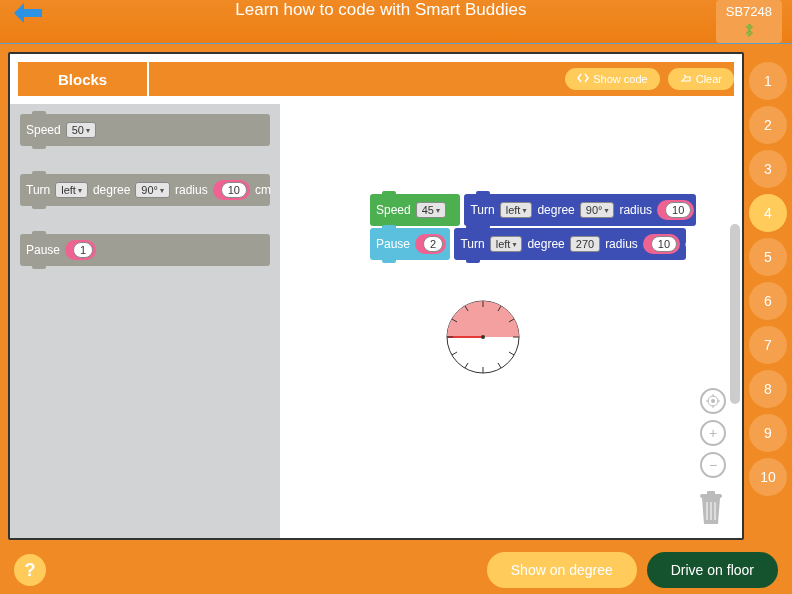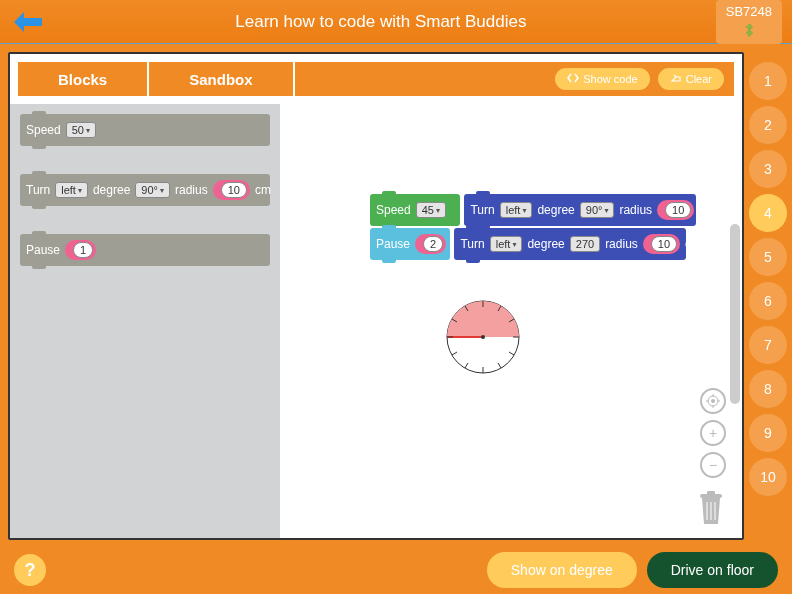--- a/index.html
+++ b/index.html
@@ -1,37 +1,37 @@
 <!DOCTYPE html>
 <html><head>
 <meta charset="utf-8">
 <style>
 * { box-sizing: border-box; margin: 0; padding: 0; font-family: Arial, sans-serif; }
 body { width: 792px; height: 594px; background: #f08a24; overflow: hidden; position: relative; }
 
 
-.header { height: 44px; background: linear-gradient(#f08a24, #ed7e14); display: flex; align-items: center; padding: 0 10px; position: relative; border-bottom: 1px solid #5aa0d0; }
+.header { height: 44px; background: linear-gradient(#f08a24, #ed7e14); display: flex; padding: 0 10px; position: relative; border-bottom: 1px solid #5aa0d0; }
 .back-btn { width: 36px; height: 26px; cursor: pointer; }
 .header-title { flex: 1; text-align: center; color: #fff; font-size: 17px; font-weight: 400; }
 .device-badge { background: #f5a04c; color: #fff; padding: 4px 10px; border-radius: 4px; font-size: 13px; display: flex; align-items: center; gap: 4px; flex-direction: column; }
 
 
 .main { display: flex; height: 504px; padding: 8px 0 8px 8px; }
 .workspace-wrap { flex: 1; position: relative; }
 .lesson-nav { width: 48px; display: flex; flex-direction: column; align-items: center; gap: 6px; padding-top: 10px; }
 .lesson-num { width: 38px; height: 38px; border-radius: 50%; background: #f5a04c; color: #fff; display: flex; align-items: center; justify-content: center; font-size: 14px; cursor: pointer; }
 .lesson-num.active { background: #ffcc5c; }
 
 
 .workspace { background: #fff; border: 2px solid #333; border-radius: 2px; height: 100%; display: flex; flex-direction: column; position: relative; }
 
 
 .tabs { height: 38px; display: flex; align-items: center; border: 2px solid #fff; background: #f08a24; margin: 6px; border-radius: 2px; }
 .tab { padding: 0 40px; height: 100%; display: flex; align-items: center; color: #fff; font-weight: bold; font-size: 15px; border-right: 2px solid #fff; cursor: pointer; }
-.tab-actions { margin-left: auto; display: flex; gap: 8px; padding-right: 10px; }
+.tab-actions { margin-left: auto; display: flex; gap: 8px; }
 .pill-btn { background: #ffcc5c; color: #fff; border: none; padding: 5px 12px; border-radius: 14px; font-size: 11px; display: flex; align-items: center; gap: 4px; cursor: pointer; }
 
 
 .content { flex: 1; display: flex; position: relative; overflow: hidden; }
 .palette { width: 270px; background: #d1d3d5; padding: 10px; display: flex; flex-direction: column; gap: 28px; }
 .canvas { flex: 1; background: #fff; position: relative; }
 
 
 .blk { display: inline-flex; align-items: center; height: 32px; border-radius: 3px; padding: 0 8px 0 6px; color: #fff; font-size: 12px; gap: 5px; white-space: nowrap; position: relative; }
 .blk::before { content: ''; position: absolute; left: 12px; top: -3px; width: 14px; height: 4px; background: inherit; border-radius: 2px 2px 0 0; }
@@ -85,21 +85,20 @@
     </span>
   </div>
 </div>
 
 <div class="main">
   <div class="workspace-wrap">
     <div class="workspace">
 
       <div class="tabs">
         <div class="tab">Blocks</div>
-        <div class="tab">Sandbox</div>
         <div class="tab-actions">
           <button class="pill-btn">
             <span>
               <svg width="12" height="10" viewBox="0 0 12 10">
                   <path d="M4 1 L1 5 L4 9 M8 1 L11 5 L8 9" stroke="#fff" stroke-width="1.5" fill="none"></path>
                 </svg>
             </span>
             <span>Show code</span>
           </button>
           <button class="pill-btn">

